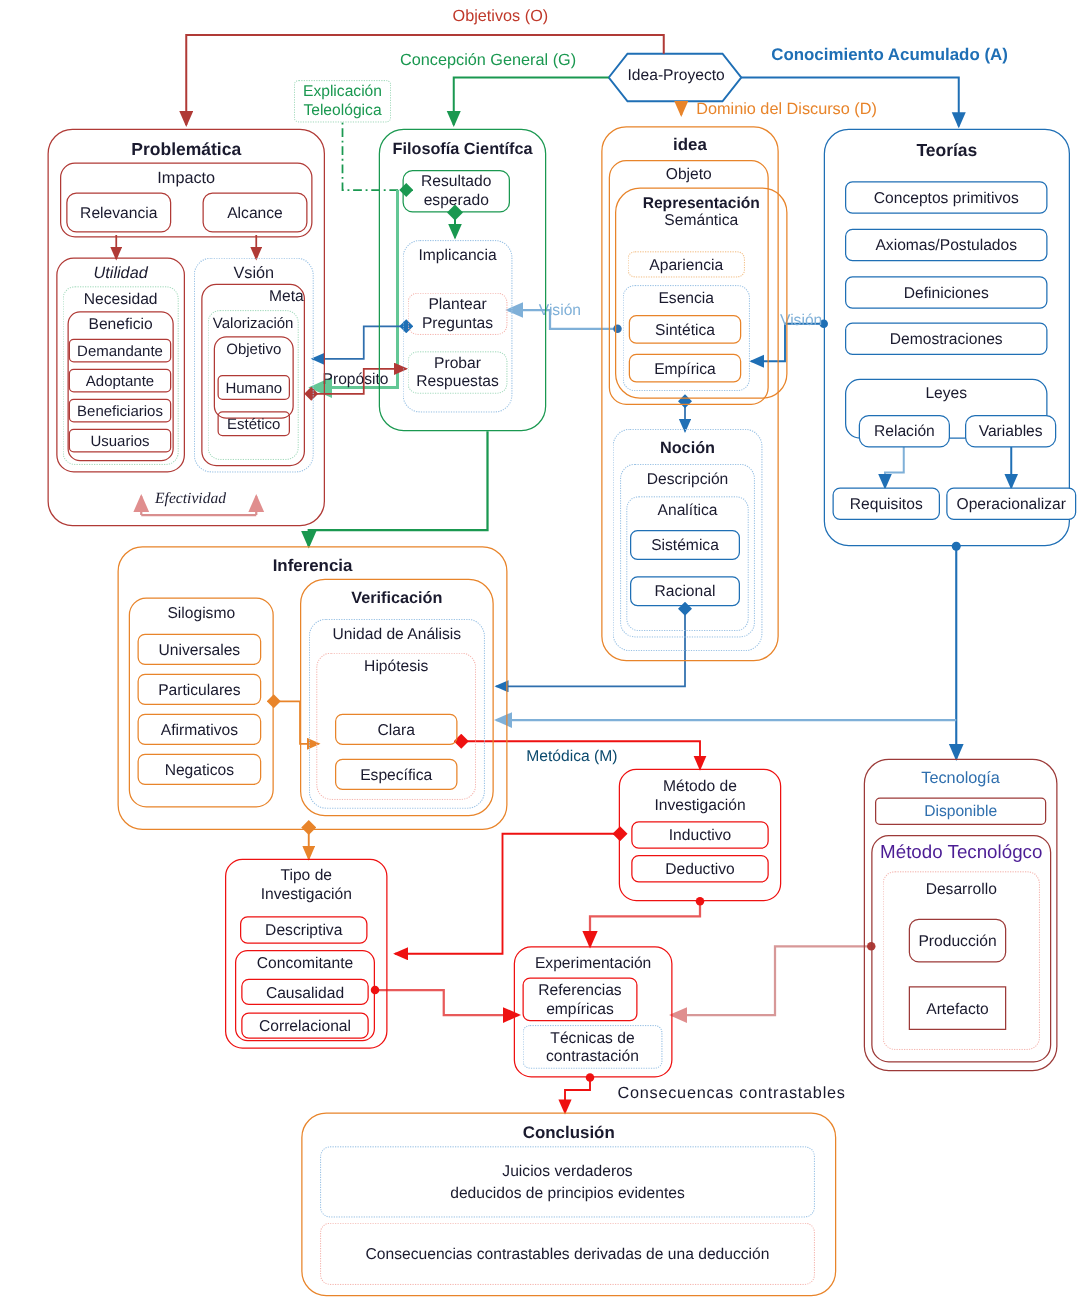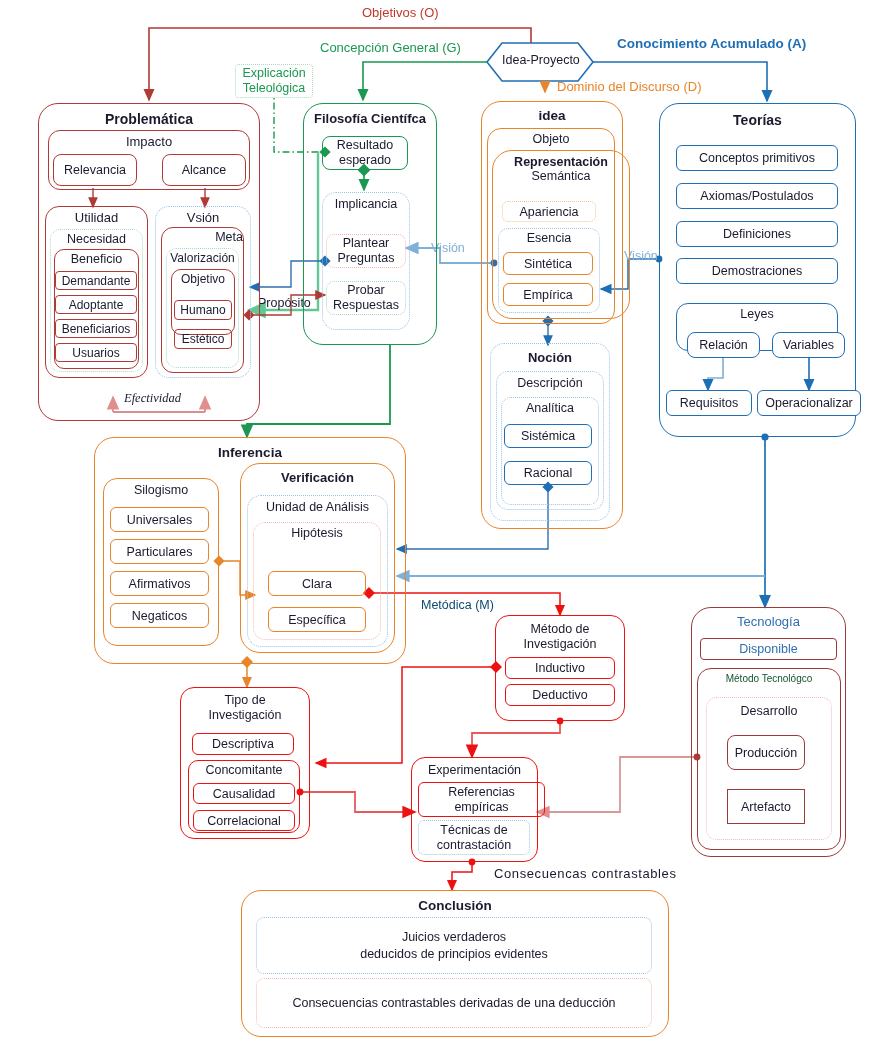--- a/index.html
+++ b/index.html
@@ -181,21 +181,21 @@
   <div class="node c-red2 r18" style="left:38px;top:103px;width:222px;height:318px;padding-top:7px;">
     <div class="ttl bold" style="font-size:14px;color:#1a1a2e;">Problemática</div>
   </div>
 
   <div class="node c-red2 r12" style="left:48px;top:130px;width:202px;height:60px;border-radius:12px;padding-top:3px;">
     <div class="ttl" style="font-size:13px;">Impacto</div>
   </div>
   <div class="node c-red2 r8 ctr" style="left:53px;top:154px;width:84px;height:32px;font-size:12.5px;">Relevancia</div>
   <div class="node c-red2 r8 ctr" style="left:162px;top:154px;width:84px;height:32px;font-size:12.5px;">Alcance</div>
 
-  <div class="node c-red2 r14" style="left:45px;top:206px;width:103px;height:172px;padding-top:3px;">
+  <div class="node c-red2 r14" style="left:45px;top:206px;width:103px;height:172px;padding-top:3px;font-style:italic;">
     <div class="ttl" style="font-size:13px;">Utilidad</div>
   </div>
   <div class="node d-green r10" style="left:50px;top:229px;width:93px;height:143px;padding-top:2px;">
     <div class="ttl" style="font-size:12.5px;">Necesidad</div>
   </div>
   <div class="node c-red2 r10" style="left:54px;top:249px;width:85px;height:120px;padding-top:2px;">
     <div class="ttl" style="font-size:12.5px;">Beneficio</div>
   </div>
   <div class="node c-red2 r4 ctr" style="left:55px;top:271px;width:82px;height:19px;font-size:12px;">Demandante</div>
   <div class="node c-red2 r4 ctr" style="left:55px;top:295px;width:82px;height:19px;font-size:12px;">Adoptante</div>
@@ -320,35 +320,35 @@
   <div class="node c-pure r14" style="left:495px;top:615px;width:130px;height:106px;padding-top:6px;line-height:15px;">
     <div class="ttl" style="font-size:12.5px;">Método de</div>
     <div class="ttl" style="font-size:12.5px;">Investigación</div>
   </div>
   <div class="node c-pure r6 ctr" style="left:505px;top:657px;width:110px;height:22px;font-size:12.5px;">Inductivo</div>
   <div class="node c-pure r6 ctr" style="left:505px;top:684px;width:110px;height:22px;font-size:12.5px;">Deductivo</div>
 
   <div class="node c-pure r14" style="left:411px;top:757px;width:127px;height:105px;padding-top:5px;">
     <div class="ttl" style="font-size:12.5px;">Experimentación</div>
   </div>
-  <div class="node c-pure r6" style="left:418px;top:782px;width:127px;height:35px;justify-content:center;font-size:12.5px;line-height:15px;">
+  <div class="node c-pure r6" style="left:418px;top:782px;width:92px;height:35px;justify-content:center;font-size:12.5px;line-height:15px;">
     <span>Referencias</span>
     <span>empíricas</span>
   </div>
   <div class="node d-blue r6" style="left:418px;top:820px;width:112px;height:35px;justify-content:center;font-size:12.5px;line-height:15px;">
     <span>Técnicas de</span>
     <span>contrastación</span>
   </div>
 
   <div class="node c-mar r18" style="left:691px;top:607px;width:155px;height:250px;padding-top:6px;">
     <div class="ttl" style="font-size:13px;color:#2f6fae;">Tecnología</div>
   </div>
   <div class="node c-mar r4 ctr" style="left:700px;top:638px;width:137px;height:22px;font-size:12.5px;color:#2f6fae;">Disponible</div>
   <div class="node c-mar r14" style="left:697px;top:668px;width:144px;height:182px;padding-top:4px;">
-    <div class="ttl" style="font-size:10px;color:#14532d;">Método Tecnológco</div>
+    <div class="ttl" style="font-size:15px;color:#4c1d95;">Método Tecnológco</div>
   </div>
   <div class="node d-pink r10" style="left:706px;top:697px;width:126px;height:143px;padding-top:6px;">
     <div class="ttl" style="font-size:12.5px;">Desarrollo</div>
   </div>
   <div class="node c-mar r8 ctr" style="left:727px;top:735px;width:78px;height:35px;font-size:12.5px;">Producción</div>
   <div class="node c-mar r0 ctr" style="left:727px;top:789px;width:78px;height:35px;font-size:12.5px;">Artefacto</div>
 
   <div class="node c-org r18" style="left:241px;top:890px;width:428px;height:147px;padding-top:7px;">
     <div class="ttl bold" style="font-size:13.5px;color:#1a1a2e;">Conclusión</div>
   </div>

